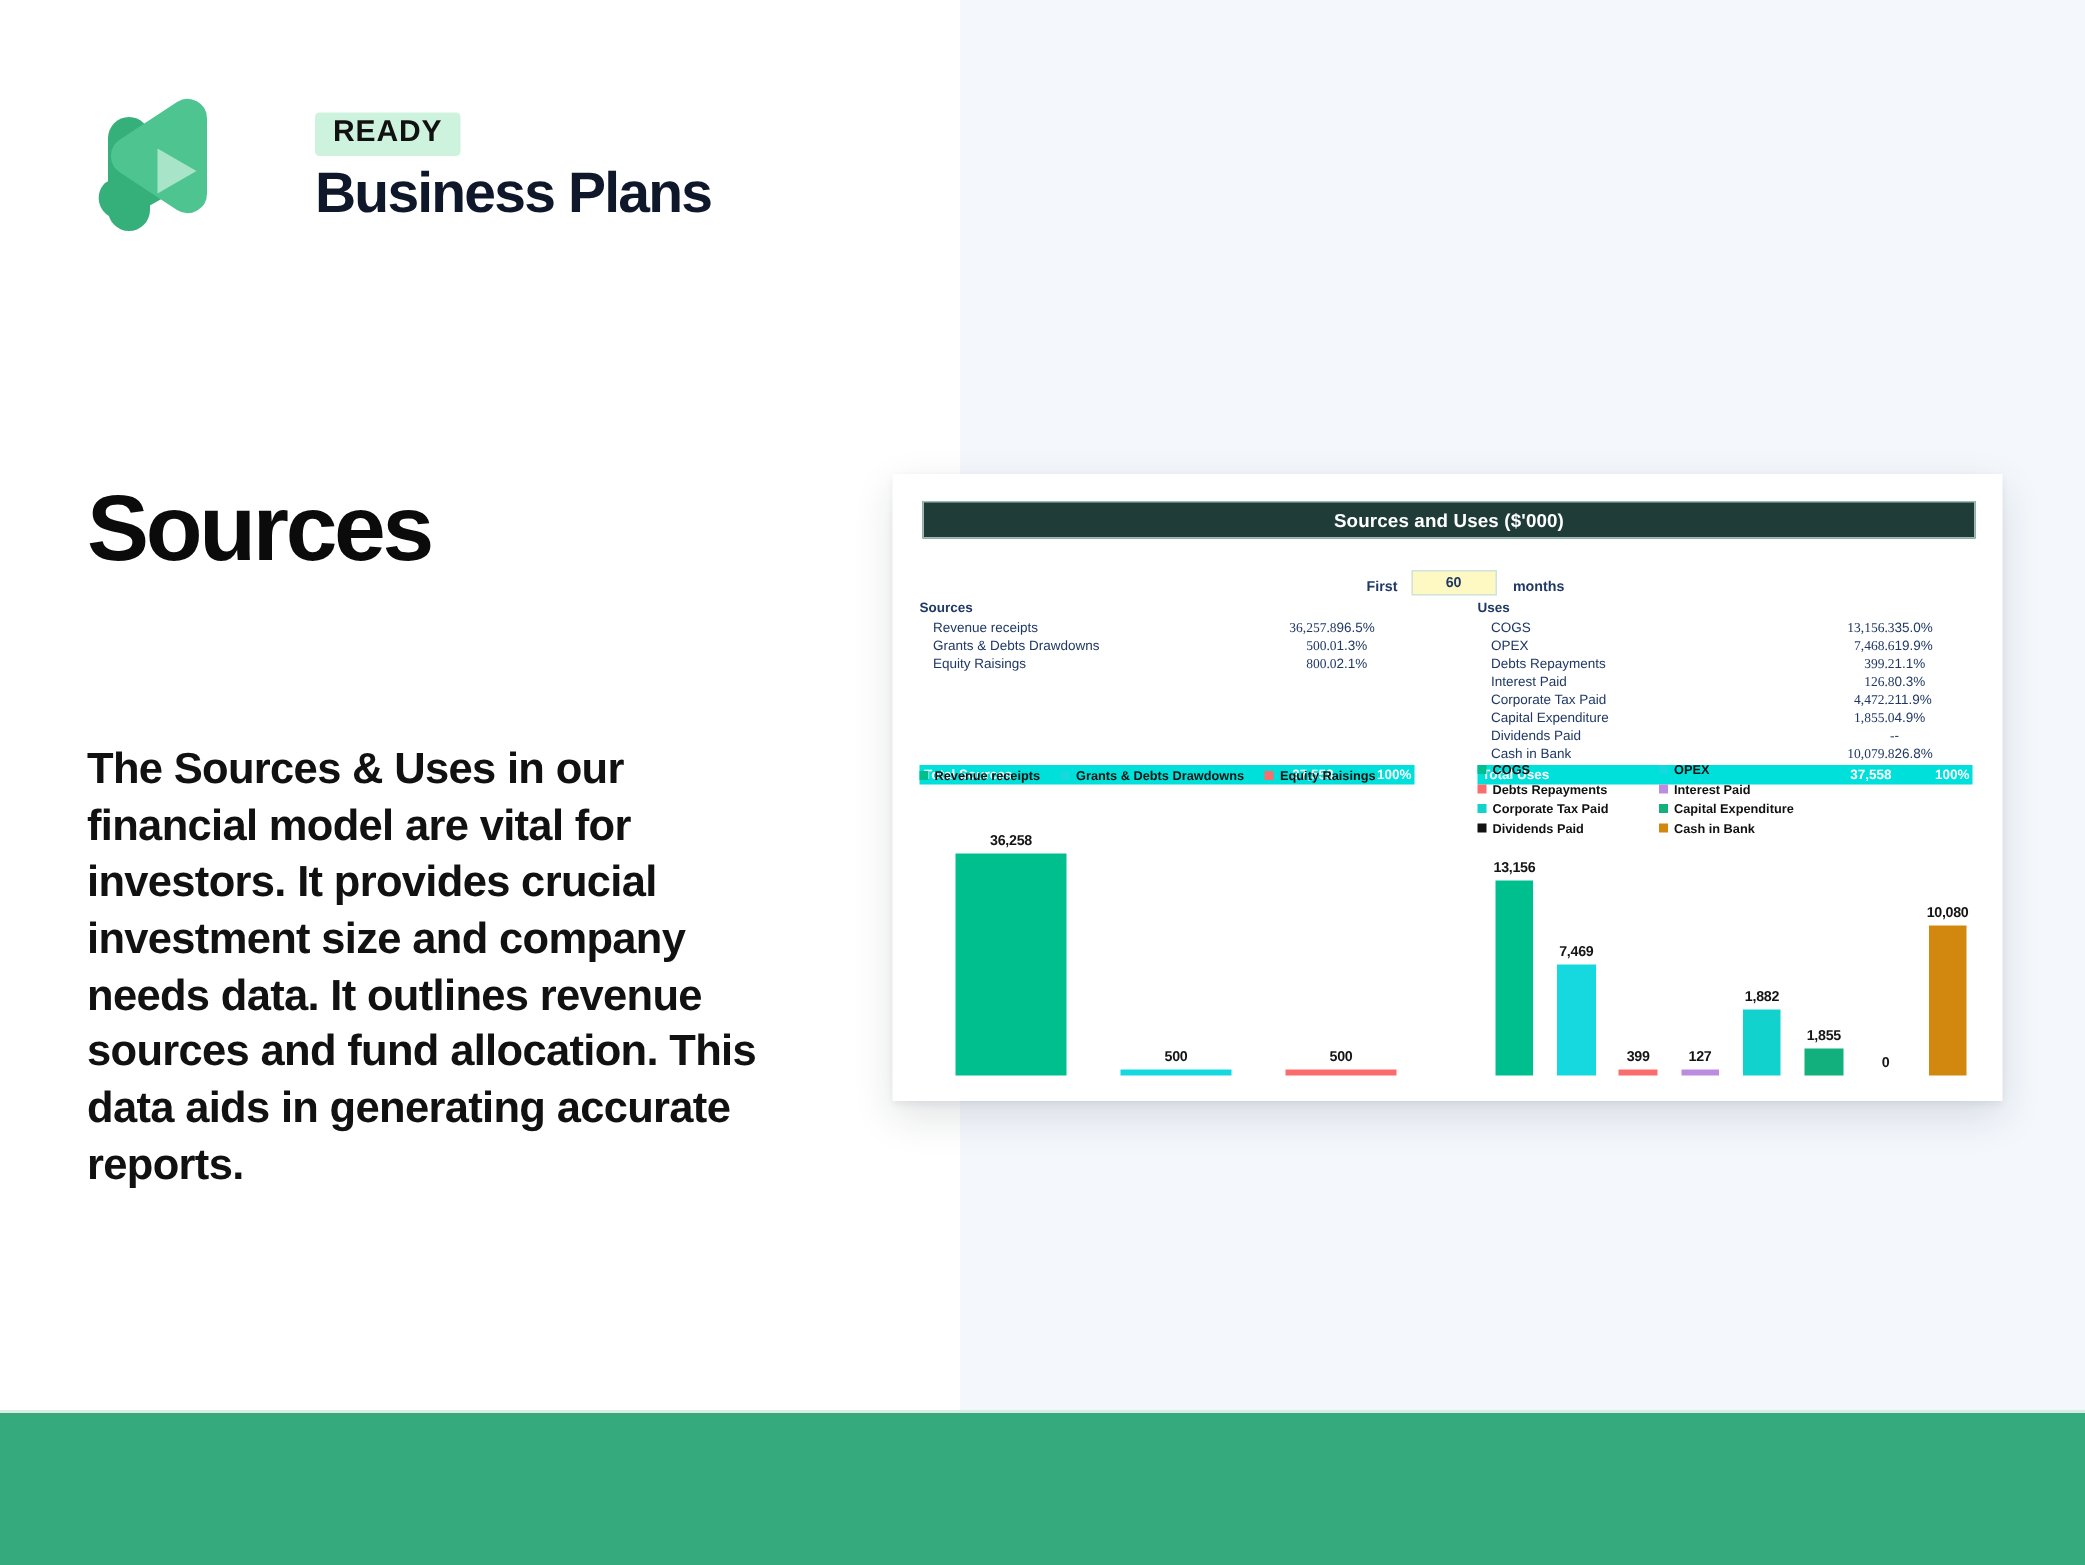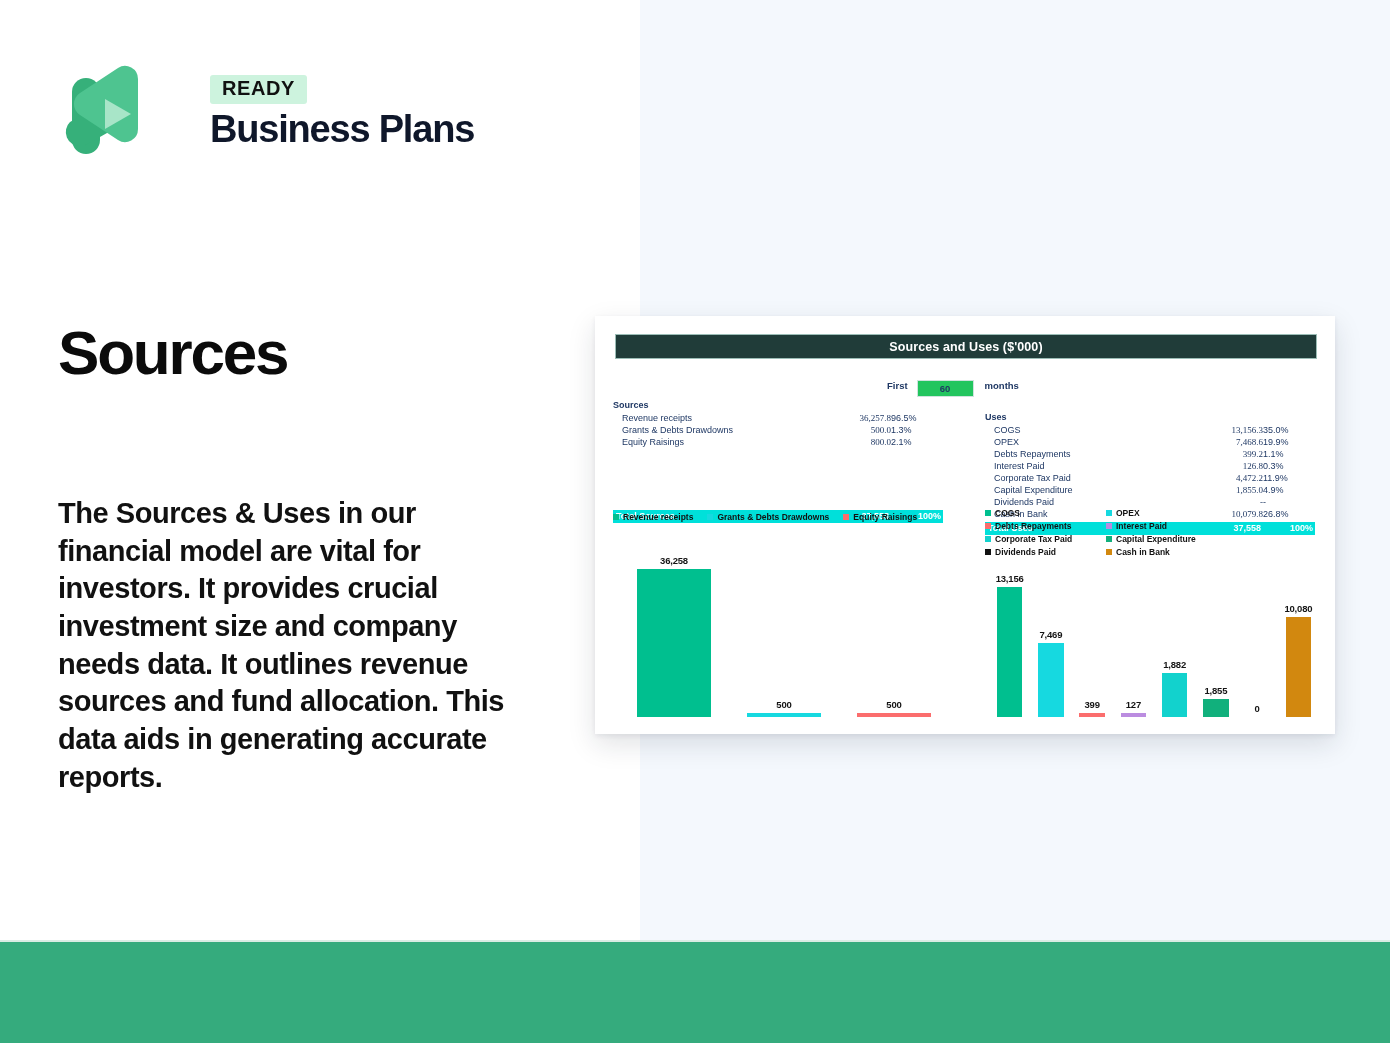--- a/index.html
+++ b/index.html
@@ -59,38 +59,38 @@
     position:absolute;left:20px;top:18px;width:700px;height:23px;
     background:#203c39;border:1px solid #9bbdb6;
     display:flex;align-items:center;justify-content:center;
   }
   .card-title-bar span{
     color:#ffffff;font-size:12.5px;font-weight:700;letter-spacing:.1px;
   }
 
   
   .period-row{
-    position:absolute;left:292px;top:64px;display:flex;align-items:flex-start;
+    position:absolute;left:316px;top:64px;display:flex;align-items:flex-end;
     font-size:9.5px;font-weight:700;color:#1f3864;
   }
   .period-label{margin-right:9px;}
   .period-input{
-    width:55px;height:15px;background:#22c55e;border:1px solid #cfe3de;
+    width:55px;height:15px;background:#fef9c3;border:1px solid #cfe3de;
     display:flex;align-items:center;justify-content:center;
     font-size:9.5px;font-weight:700;color:#1f3864;
   }
   .period-suffix{margin-left:11px;}
 
   
   .tbl{
     position:absolute;top:84px;width:330px;
     font-size:9px;color:#1f3864;
   }
   .tbl.sources{left:18px;}
-  .tbl.uses{left:390px;margin-top:12px;}
+  .tbl.uses{left:390px;}
   .tbl-head{font-weight:700;font-size:9px;margin-bottom:2px;}
   .row{
     display:flex;align-items:center;height:12px;line-height:12px;
   }
   .row .c-name{flex:1;padding-left:9px;font-weight:400;}
   .row .c-val{width:78px;text-align:right;font-family:Liberation Serif, serif;}
   .row .c-pct{width:52px;text-align:left;}
   .tbl-spacer{height:12px;}
   .total-bar{
     display:flex;align-items:center;height:13px;line-height:13px;

